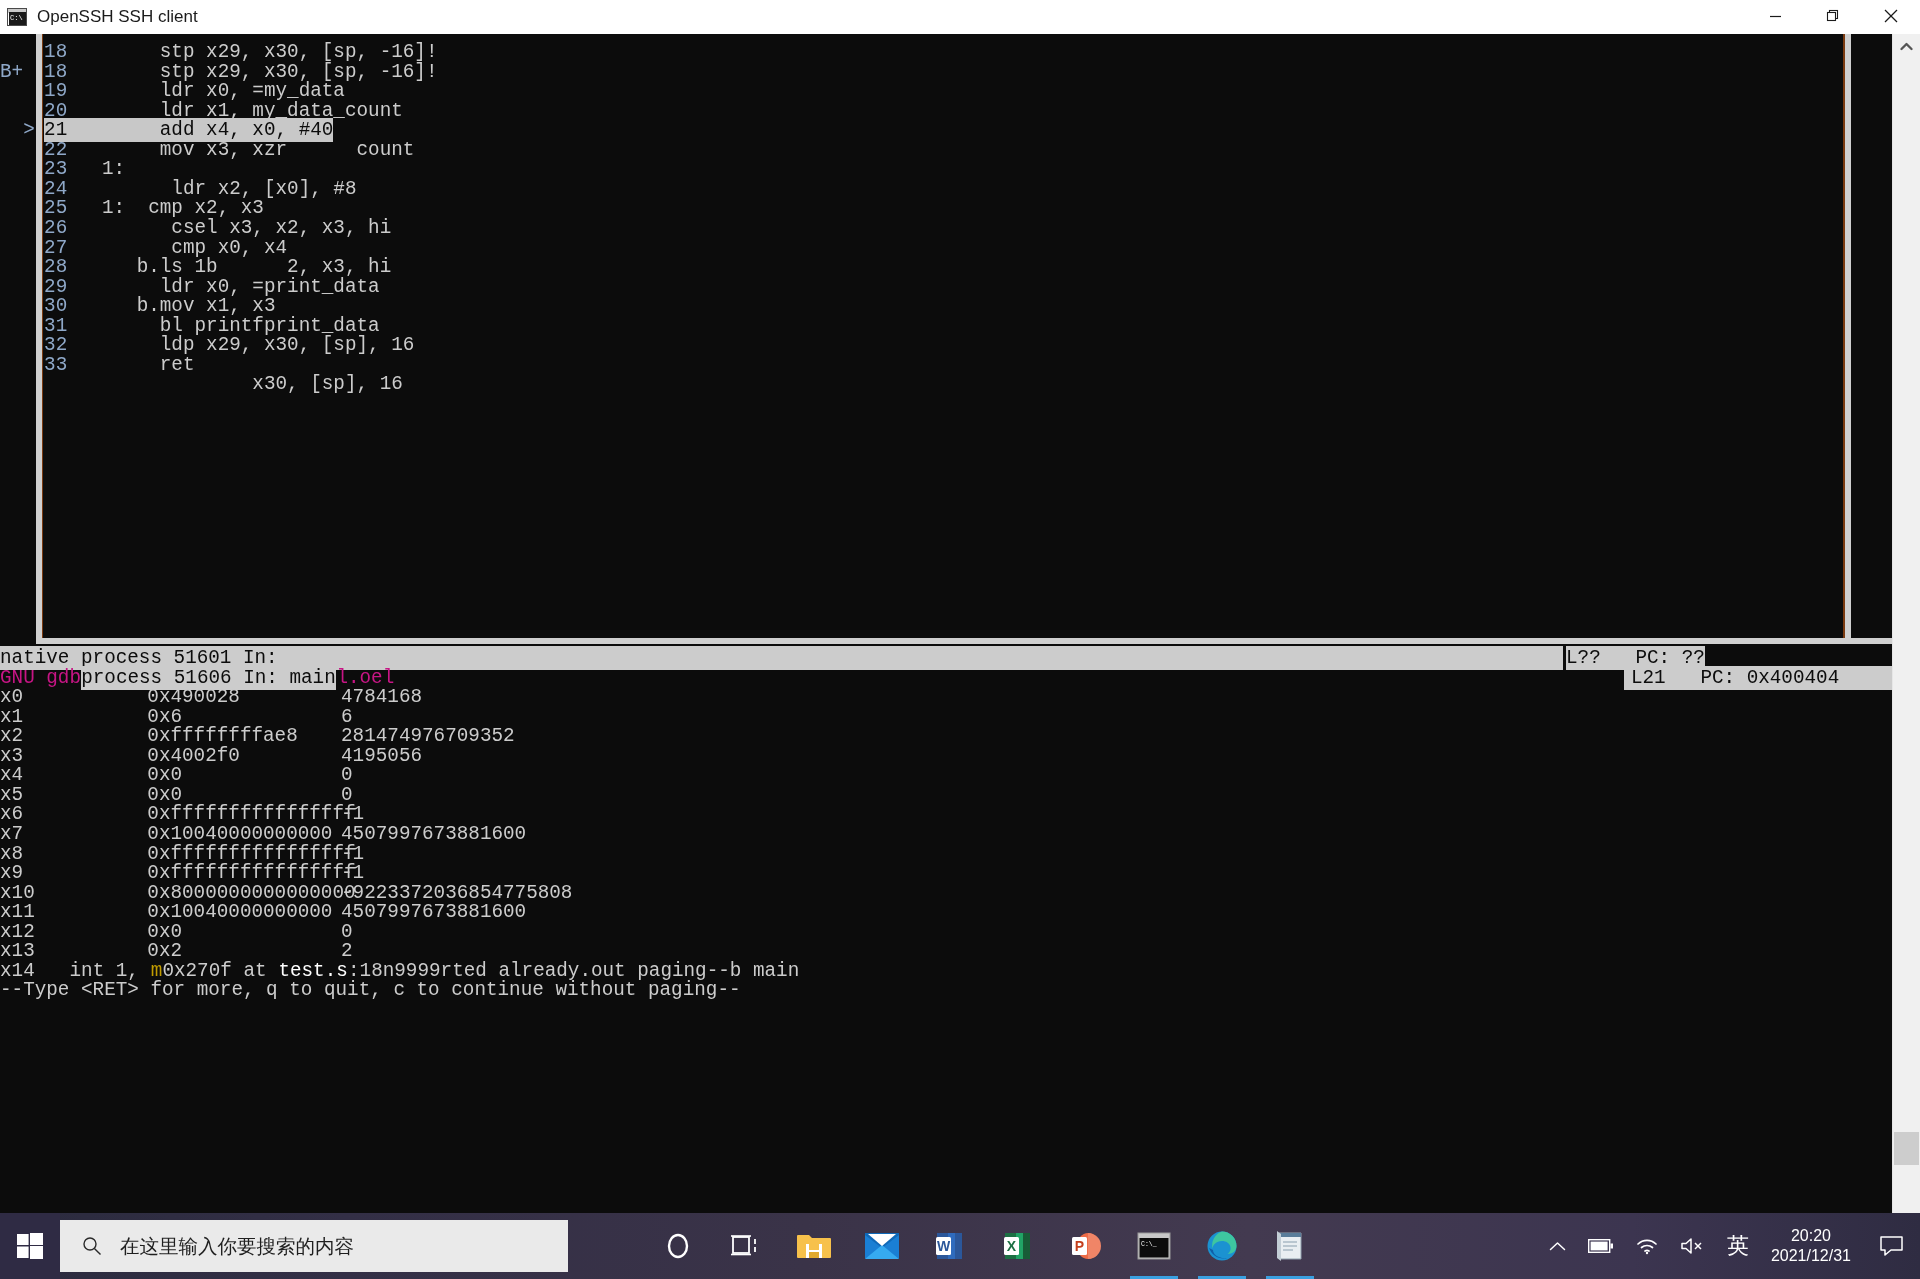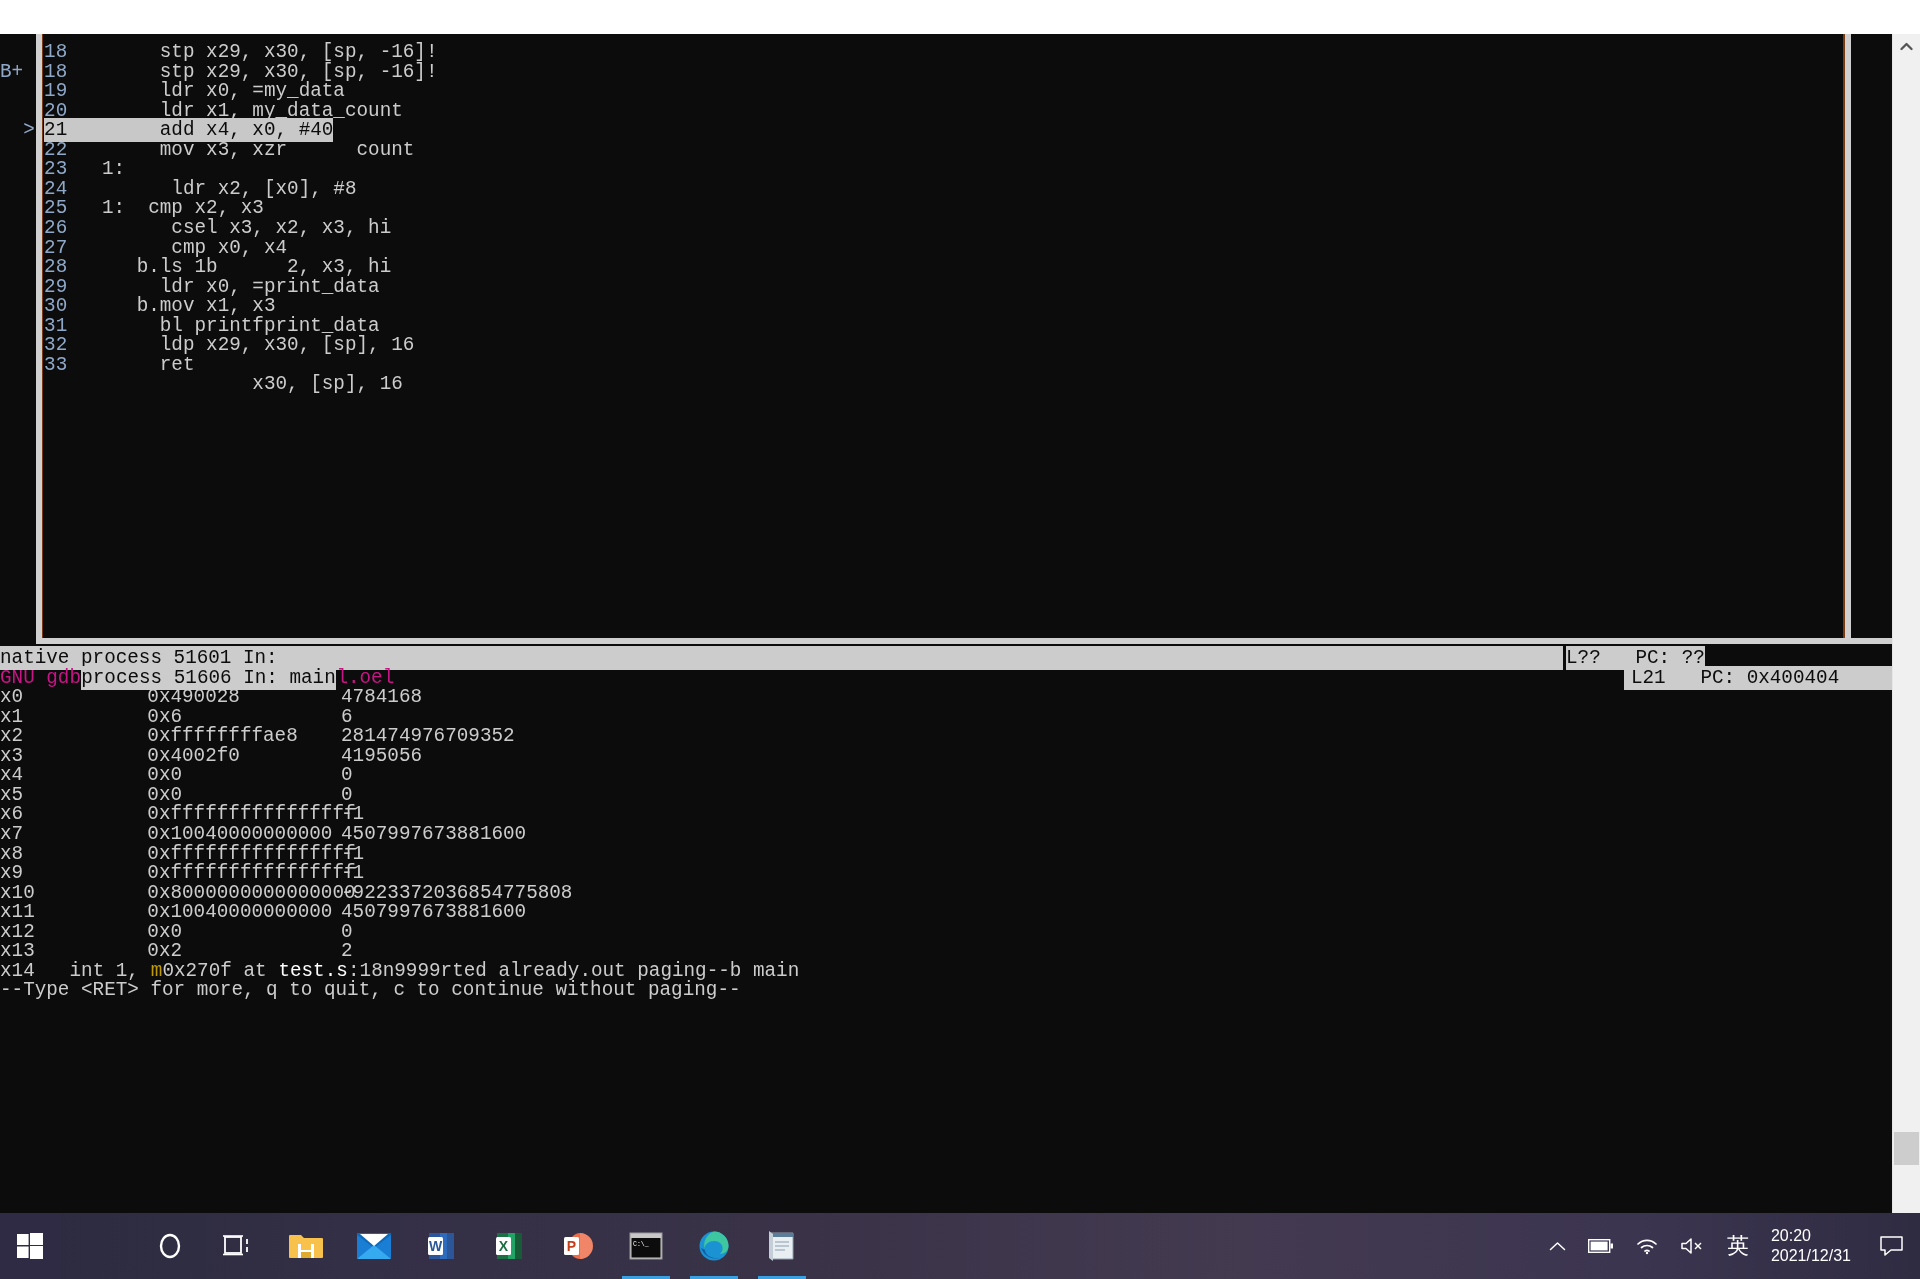--- a/index.html
+++ b/index.html
@@ -254,39 +254,61 @@
     color: #ffffff;
   }
   #tray-ime {
     font-family: "DejaVu Sans", sans-serif;
     font-size: 22px;
     padding: 0 10px;
   }
   #tray-clock {
     display: flex;
     flex-direction: column;
-    align-items: flex-start;
+    align-items: center;
     justify-content: center;
     height: 66px;
     padding: 0 12px;
     font-family: "Liberation Sans", sans-serif;
     font-size: 16px;
     line-height: 20px;
     color: #ffffff;
   }
   #tray-notify {
     display:flex; align-items:center; justify-content:center;
     height: 66px; padding: 0 16px;
   }
 </style>
 </head>
 <body>
 
 <div id="app-window">
 
+  <div id="titlebar">
+    <div id="titlebar-icon"></div>
+    <div id="titlebar-title">OpenSSH SSH client</div>
+
+    <div class="win-btn" id="btn-min">
+      <svg width="13" height="13" viewBox="0 0 13 13">
+          <line x1="1" y1="6.5" x2="12" y2="6.5" stroke="#1b1b1b" stroke-width="1.2"></line>
+        </svg>
+    </div>
+    <div class="win-btn" id="btn-max">
+      <svg width="15" height="15" viewBox="0 0 15 15">
+        <rect x="3.5" y="1.5" width="8" height="8" fill="none" stroke="#1b1b1b" stroke-width="1.1"></rect>
+        <rect x="1.5" y="3.5" width="8" height="8" fill="#ffffff" stroke="#1b1b1b" stroke-width="1.1"></rect>
+      </svg>
+    </div>
+    <div class="win-btn" id="btn-close">
+      <svg width="14" height="14" viewBox="0 0 14 14">
+        <line x1="1" y1="1" x2="13" y2="13" stroke="#1b1b1b" stroke-width="1.2"></line>
+        <line x1="13" y1="1" x2="1" y2="13" stroke="#1b1b1b" stroke-width="1.2"></line>
+      </svg>
+    </div>
+  </div>
 
   <div id="terminal">
     <div id="src-pane-left-border"></div>
     <div id="src-pane-inner-border"></div>
     <div id="src-pane-right-inner"></div>
     <div id="src-pane-right-border"></div>
     <div id="src-pane-bottom-border"></div>
 
     <div id="source-rows"><div class="trow" style="top: 6px;"><span class="cell " style="position: absolute; left: 44.08px;"><span class="c-blue">18</span><span class="c-white">        stp x29, x30, [sp, -16]!</span></span></div><div class="trow" style="top: 25.55px;"><span class="cell c-blue" style="position: absolute; left: 0px;">B+</span><span class="cell " style="position: absolute; left: 44.08px;"><span class="c-blue">18</span><span class="c-white">        stp x29, x30, [sp, -16]!</span></span></div><div class="trow" style="top: 45.1px;"><span class="cell " style="position: absolute; left: 44.08px;"><span class="c-blue">19</span><span class="c-white">        ldr x0, =my_data</span></span></div><div class="trow" style="top: 64.65px;"><span class="cell " style="position: absolute; left: 44.08px;"><span class="c-blue">20</span><span class="c-white">        ldr x1, my_data_count</span></span></div><div class="trow" style="top: 84.2px;"><span class="cell c-blue" style="position: absolute; left: 23.2px;">&gt;</span><span class="cell hl" style="position: absolute; left: 44.08px;"><span class="">21</span><span class="">        add x4, x0, #40</span></span></div><div class="trow" style="top: 103.75px;"><span class="cell " style="position: absolute; left: 44.08px;"><span class="c-blue">22</span><span class="c-white">        mov x3, xzr      count</span></span></div><div class="trow" style="top: 123.3px;"><span class="cell " style="position: absolute; left: 44.08px;"><span class="c-blue">23</span><span class="c-white">   1:</span></span></div><div class="trow" style="top: 142.85px;"><span class="cell " style="position: absolute; left: 44.08px;"><span class="c-blue">24</span><span class="c-white">         ldr x2, [x0], #8</span></span></div><div class="trow" style="top: 162.4px;"><span class="cell " style="position: absolute; left: 44.08px;"><span class="c-blue">25</span><span class="c-white">   1:  cmp x2, x3</span></span></div><div class="trow" style="top: 181.95px;"><span class="cell " style="position: absolute; left: 44.08px;"><span class="c-blue">26</span><span class="c-white">         csel x3, x2, x3, hi</span></span></div><div class="trow" style="top: 201.5px;"><span class="cell " style="position: absolute; left: 44.08px;"><span class="c-blue">27</span><span class="c-white">         cmp x0, x4</span></span></div><div class="trow" style="top: 221.05px;"><span class="cell " style="position: absolute; left: 44.08px;"><span class="c-blue">28</span><span class="c-white">      b.ls 1b      2, x3, hi</span></span></div><div class="trow" style="top: 240.6px;"><span class="cell " style="position: absolute; left: 44.08px;"><span class="c-blue">29</span><span class="c-white">        ldr x0, =print_data</span></span></div><div class="trow" style="top: 260.15px;"><span class="cell " style="position: absolute; left: 44.08px;"><span class="c-blue">30</span><span class="c-white">      b.mov x1, x3</span></span></div><div class="trow" style="top: 279.7px;"><span class="cell " style="position: absolute; left: 44.08px;"><span class="c-blue">31</span><span class="c-white">        bl printfprint_data</span></span></div><div class="trow" style="top: 299.25px;"><span class="cell " style="position: absolute; left: 44.08px;"><span class="c-blue">32</span><span class="c-white">        ldp x29, x30, [sp], 16</span></span></div><div class="trow" style="top: 318.8px;"><span class="cell " style="position: absolute; left: 44.08px;"><span class="c-blue">33</span><span class="c-white">        ret</span></span></div><div class="trow" style="top: 338.35px;"><span class="cell " style="position: absolute; left: 44.08px;"><span class="c-blue">  </span><span class="c-white">                x30, [sp], 16</span></span></div></div>
     <div id="status-rows"><div class="trow" style="top: 612.05px;"><span class="cell inv" style="position: absolute; left: 0px; padding-right: 0px;">native process 51601 In:</span><span class="cell inv" style="position: absolute; left: 278.4px;">                                                                                                               </span><span class="cell inv" style="position: absolute; left: 1566px;">L??   PC: ??</span></div><div class="trow" style="top: 631.6px;"><span class="cell c-magenta" style="position: absolute; left: 0px;">GNU gdb</span><span class="cell inv" style="position: absolute; left: 81.2px;">process 51606 In: main</span><span class="cell c-magenta" style="position: absolute; left: 336.4px;">l.oel</span><span class="cell inv" style="position: absolute; left: 1624px;">                        </span><span class="cell inv" style="position: absolute; left: 1630.96px;">L21   PC: 0x400404</span></div></div>
@@ -307,20 +329,29 @@
 
     <div id="start-button">
       <svg width="26" height="26" viewBox="0 0 26 26">
         <rect x="0" y="1" width="11.6" height="11" fill="#ffffff"></rect>
         <rect x="13" y="0" width="13" height="12" fill="#ffffff"></rect>
         <rect x="0" y="13.5" width="11.6" height="11.5" fill="#ffffff"></rect>
         <rect x="13" y="13" width="13" height="13" fill="#ffffff"></rect>
       </svg>
     </div>
 
+    <div id="search-box">
+      <span id="search-icon-wrap">
+        <svg width="20" height="20" viewBox="0 0 20 20">
+          <circle cx="8" cy="8" r="6" fill="none" stroke="#2a2a2a" stroke-width="1.4"></circle>
+          <line x1="12.4" y1="12.4" x2="18.5" y2="18.5" stroke="#2a2a2a" stroke-width="1.4"></line>
+        </svg>
+      </span>
+      <span id="search-placeholder">在这里输入你要搜索的内容</span>
+    </div>
 
     <div class="tb-icon" style="margin-left:84px;">
       <svg width="30" height="30" viewBox="0 0 30 30">
         <ellipse cx="15" cy="15" rx="9" ry="11" fill="none" stroke="#ffffff" stroke-width="2.4"></ellipse>
       </svg>
     </div>
 
     <div class="tb-icon">
       <svg width="30" height="26" viewBox="0 0 30 26">
         <rect x="2" y="4" width="16" height="16" fill="none" stroke="#ffffff" stroke-width="1.8"></rect>

